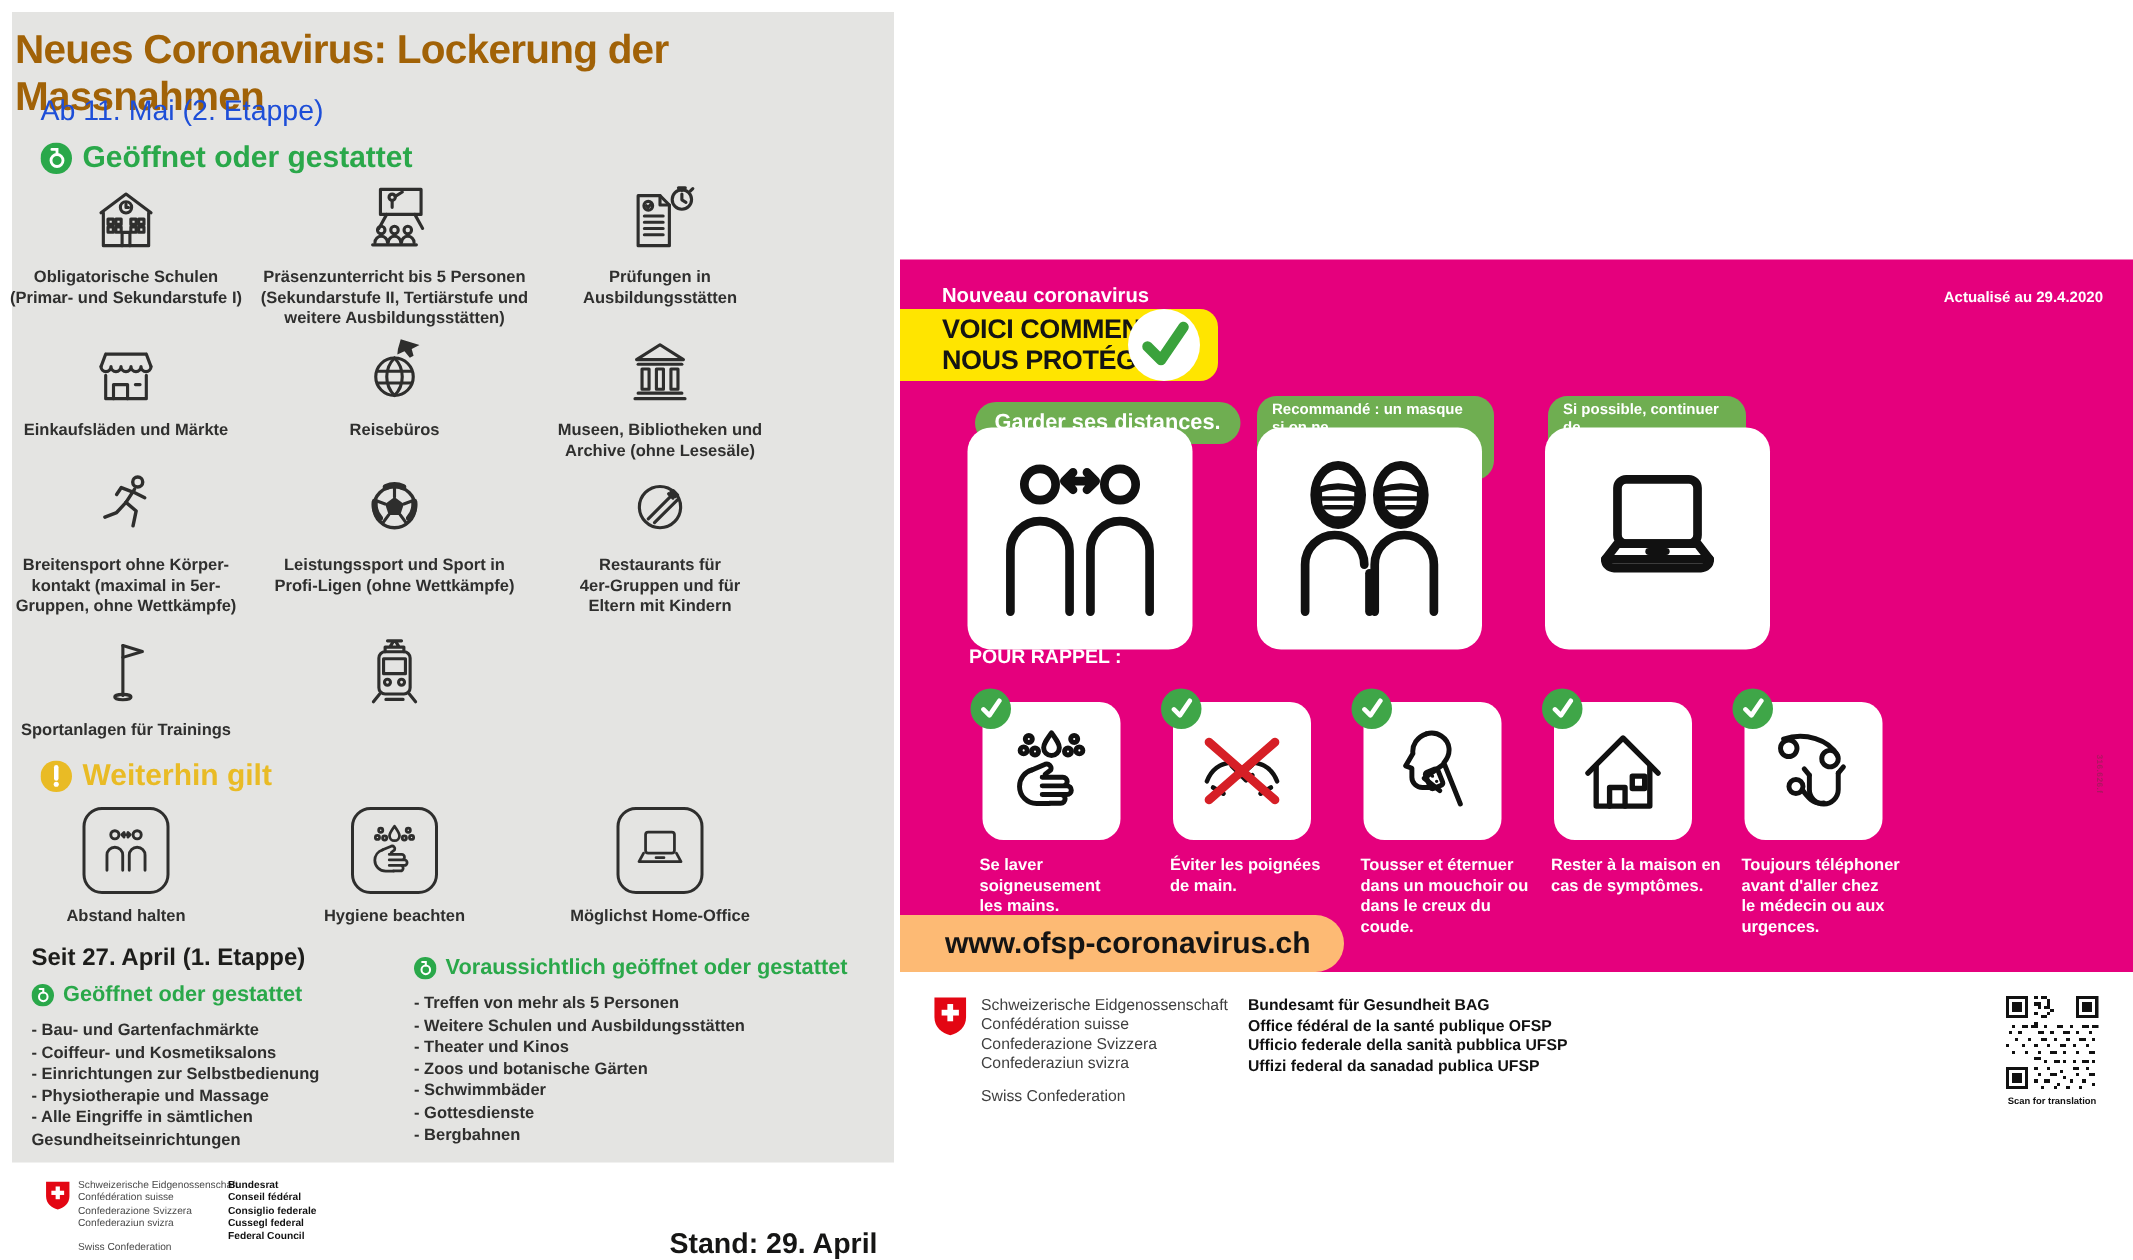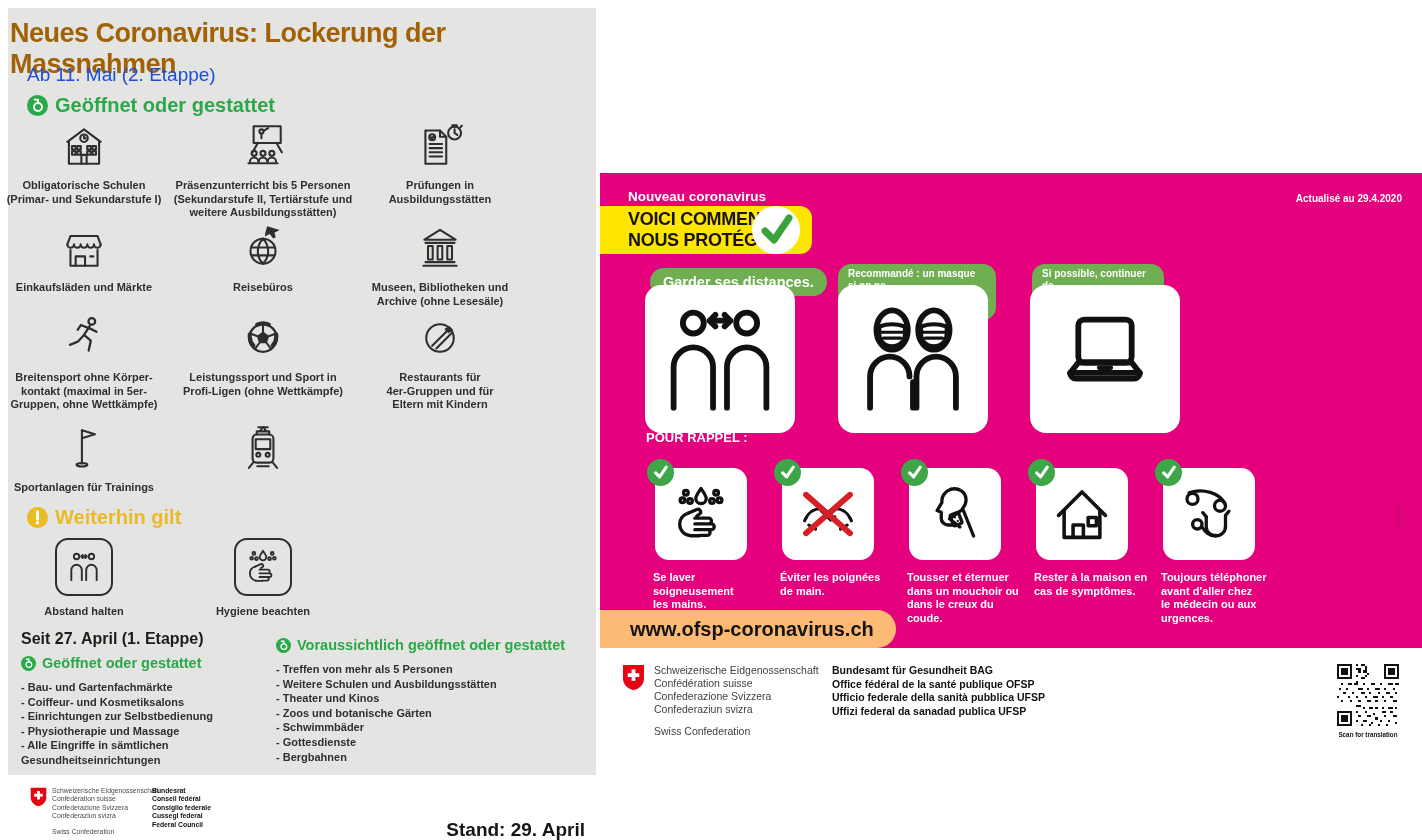--- a/index.html
+++ b/index.html
@@ -281,20 +281,30 @@
           <circle cx="37" cy="14" r="1.6"></circle>
           <circle cx="31.5" cy="14.5" r="1.6"></circle>
           <path d="M15 23.5 c-3.5 1 -6 4.2 -6 8 c0 4.6 3.7 8.3 8.3 8.3 h6"></path>
           <path d="M15 23.5 l6.5 -2.8 a2.1 2.1 0 0 1 2.6 2.8 l-2.6 2"></path>
           <path d="M20 27 h9.5 a2.1 2.1 0 0 1 0 4.2 H20 M20 31.2 h11.5 a2.1 2.1 0 0 1 0 4.2 H20 M20 35.4 h8.5 a2.1 2.1 0 0 1 0 4.2 h-5.2"></path>
         </svg>
     </div>
     <div class="cell-label">Hygiene beachten</div>
   </div>
 
+  <div class="cell" style="left:337px;top:530px;">
+    <div class="round-card">
+      <svg width="42" height="42" viewBox="0 0 48 48" fill="none" stroke="#2e2e2d" stroke-width="2.1" stroke-linecap="round" stroke-linejoin="round">
+          <rect x="13" y="10" width="22" height="16" rx="2"></rect>
+          <path d="M11.5 26 l-3.5 6.5 h32 L36.5 26"></path>
+          <path d="M21 29.5 h6"></path>
+        </svg>
+    </div>
+    <div class="cell-label">Möglichst Home-Office</div>
+  </div>
 
   <div class="stage-col" style="left:13px;top:622px;">
     <h3>Seit 27. April (1. Etappe)</h3>
     <div class="status-row-inline">
       <span>
         <svg width="15" height="15" viewBox="0 0 21 21">
             <circle cx="10.5" cy="10.5" r="10.5" fill="#2aa84a"></circle>
             <circle cx="11" cy="12" r="4" fill="none" stroke="#fff" stroke-width="1.9"></circle>
             <path d="M11 8 V4.6 H7.6" fill="none" stroke="#fff" stroke-width="1.9" stroke-linecap="round"></path>
           </svg>

